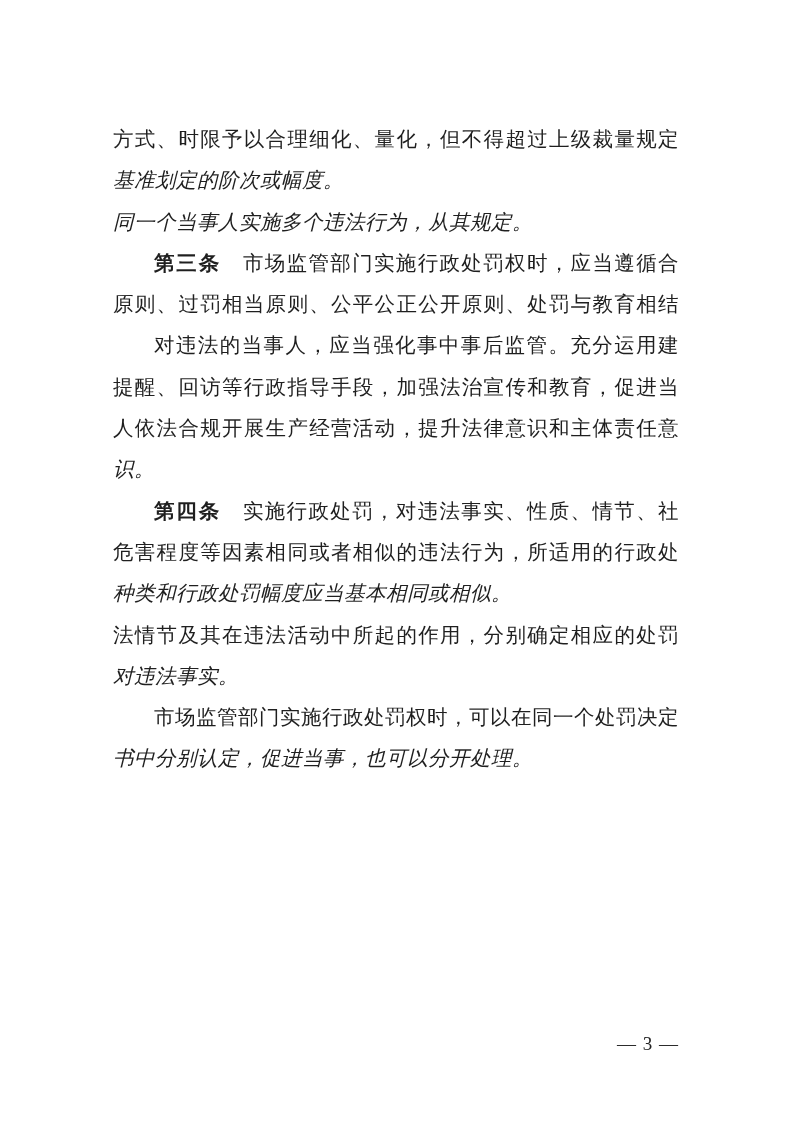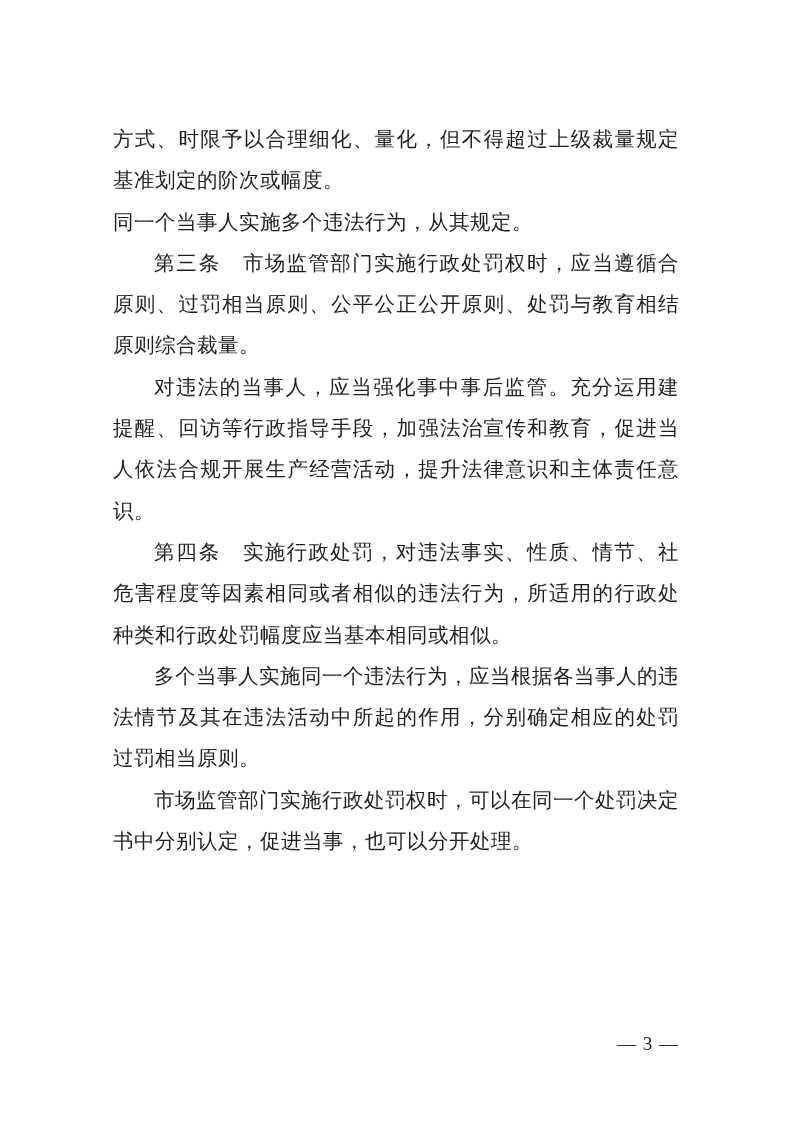--- a/index.html
+++ b/index.html
@@ -35,26 +35,27 @@
     height: 41.3px;
     overflow: hidden;
     text-align: justify;
     text-align-last: justify;
     text-justify: inter-character;
     white-space: normal;
   }
   .line.last {
     text-align: left;
     text-align-last: left;
+    font-style: italic;
   }
   .line.indent {
     padding-left: 41px;
   }
   .line b {
-    font-weight: normal;
+    font-weight: bold;
     letter-spacing: 1px;
   }
   .footer {
     position: absolute;
     left: 0;
     top: 1031px;
     width: 679px;
     text-align: right;
     font-size: 19px;
     line-height: 26px;
@@ -65,28 +66,26 @@
 </head>
 <body>
 
 <div class="page">
   <div class="text-block">
       <div class="line">方式、时限予以合理细化、量化，但不得超过上级裁量规定和</div>
       <div class="line last">基准划定的阶次或幅度。</div>
       <div class="line last">同一个当事人实施多个违法行为，从其规定。</div>
       <div class="line indent"><b>第三条</b>　市场监管部门实施行政处罚权时，应当遵循合法</div>
       <div class="line">原则、过罚相当原则、公平公正公开原则、处罚与教育相结合</div>
-      <div class="line last">原则综合裁量。</div>
       <div class="line indent">对违法的当事人，应当强化事中事后监管。充分运用建议、</div>
       <div class="line">提醒、回访等行政指导手段，加强法治宣传和教育，促进当事</div>
       <div class="line">人依法合规开展生产经营活动，提升法律意识和主体责任意</div>
       <div class="line last">识。</div>
       <div class="line indent"><b>第四条</b>　实施行政处罚，对违法事实、性质、情节、社会</div>
       <div class="line">危害程度等因素相同或者相似的违法行为，所适用的行政处罚</div>
       <div class="line last">种类和行政处罚幅度应当基本相同或相似。</div>
-      <div class="line indent">多个当事人实施同一个违法行为，应当根据各当事人的违</div>
       <div class="line">法情节及其在违法活动中所起的作用，分别确定相应的处罚种</div>
-      <div class="line last">过罚相当原则。</div>
+      <div class="line last">对违法事实。</div>
       <div class="line indent">市场监管部门实施行政处罚权时，可以在同一个处罚决定</div>
       <div class="line last">书中分别认定，促进当事，也可以分开处理。</div>
     </div>
   <div class="footer">— 3 —</div>
 </div>
 
 </body></html>

